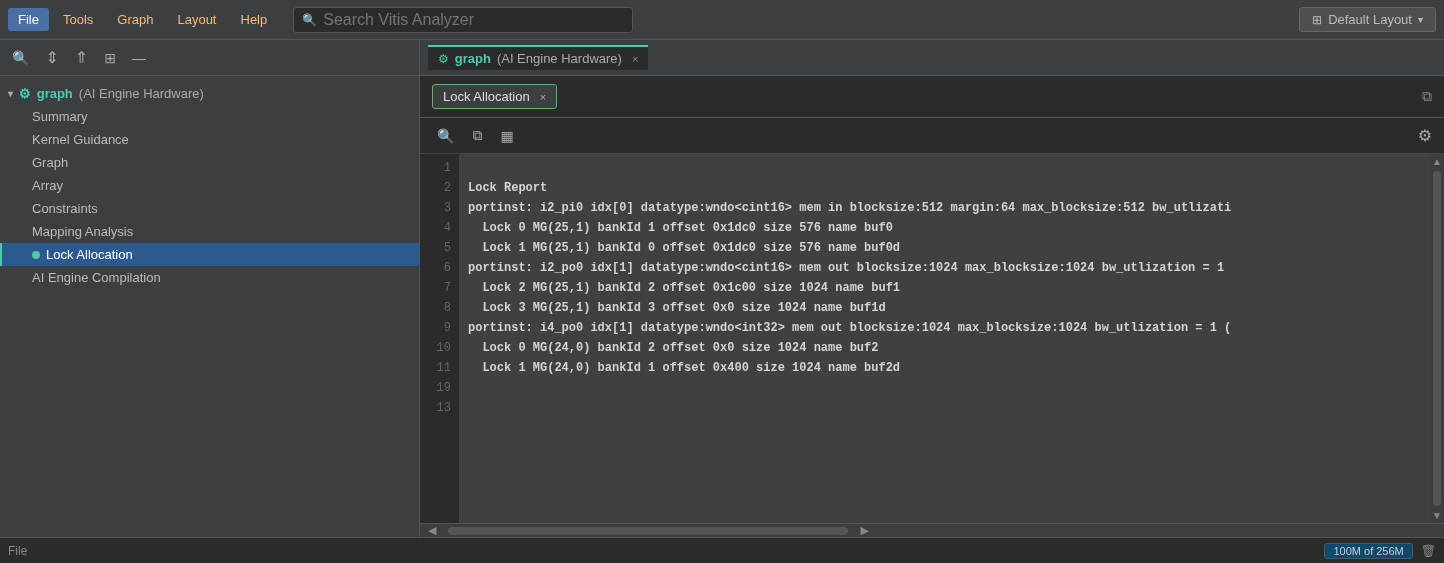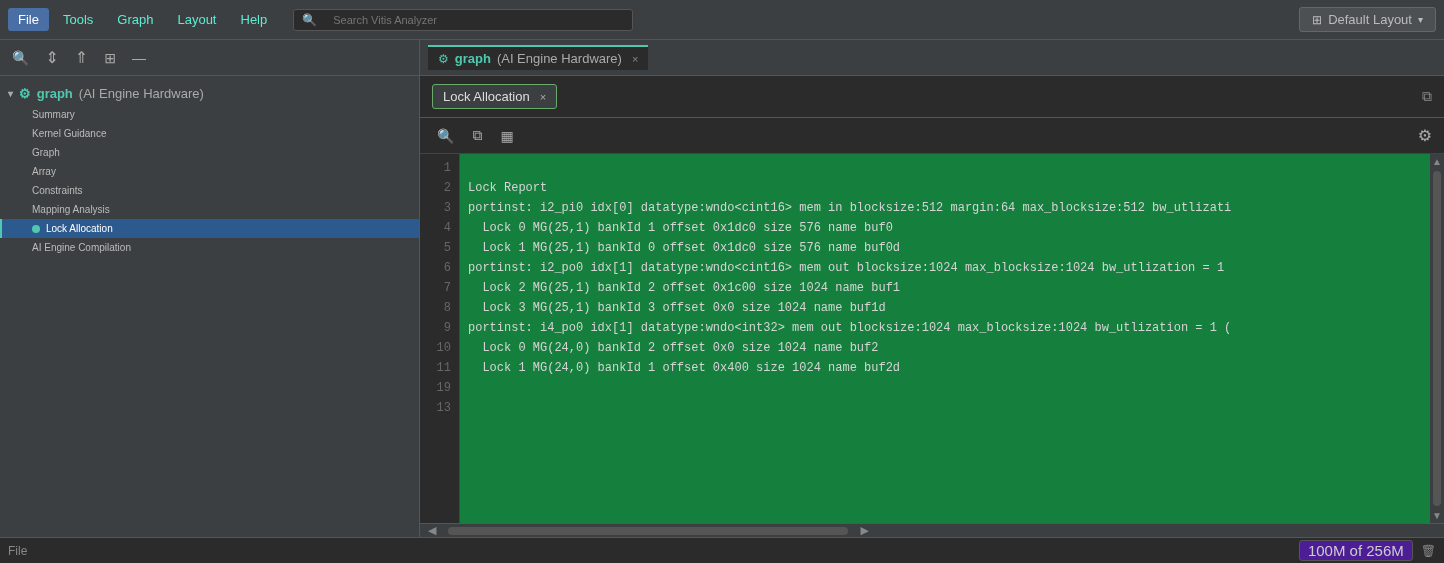--- a/index.html
+++ b/index.html
@@ -1,36 +1,36 @@
 <!DOCTYPE html>
 <html><head>
   <meta charset="utf-8">
   <style>
     * { box-sizing: border-box; margin: 0; padding: 0; }
     body { font-family: 'Segoe UI', Arial, sans-serif; font-size: 13px; background: #2b2b2b; color: #ccc; height: 563px; overflow: hidden; display: flex; flex-direction: column; }
 
     
     .menubar { display: flex; align-items: center; background: #3c3f41; height: 40px; padding: 0 8px; gap: 4px; border-bottom: 1px solid #555; }
-    .menubar-item { padding: 4px 10px; color: #5eead4; cursor: pointer; font-size: 13px; border-radius: 3px; }
+    .menubar-item { padding: 4px 10px; color: #fdba74; cursor: pointer; font-size: 13px; border-radius: 3px; }
     .menubar-item.active { background: #4a6fa5; color: #fff; }
     .search-bar { flex: 1; max-width: 340px; margin: 0 12px; background: #2b2b2b; border: 1px solid #555; border-radius: 3px; padding: 3px 8px; color: #aaa; font-size: 12px; display: flex; align-items: center; gap: 6px; }
-    .search-bar input { background: transparent; border: none; outline: none; color: #0ea5e9; font-size: 11px; width: 100%; margin-left: 10px; }
+    .search-bar input { background: transparent; border: none; outline: none; color: #0ea5e9; font-size: 16px; width: 100%; }
     .layout-btn { margin-left: auto; background: #4c5052; border: 1px solid #666; border-radius: 3px; padding: 4px 12px; color: #bbb; cursor: pointer; display: flex; align-items: center; gap: 6px; font-size: 13px; }
 
     
     .main-content { display: flex; flex: 1; overflow: hidden; }
 
     
     .sidebar { width: 420px; background: #3c3f41; border-right: 1px solid #555; display: flex; flex-direction: column; }
     .sidebar-toolbar { display: flex; align-items: center; padding: 6px 8px; gap: 8px; border-bottom: 1px solid #555; }
     .sidebar-toolbar-btn { color: #aaa; cursor: pointer; padding: 2px 4px; font-size: 14px; }
     .tree-root { padding: 6px 0; overflow-y: auto; flex: 1; }
     .tree-group-label { display: flex; align-items: center; gap: 6px; padding: 4px 8px; color: #4ec9b0; font-weight: bold; cursor: pointer; font-size: 13px; }
     .tree-group-label .chevron { color: #aaa; font-size: 10px; }
-    .tree-item { padding: 4px 8px 4px 32px; color: #bbb; cursor: pointer; font-size: 10px; }
+    .tree-item { padding: 4px 8px 4px 32px; color: #bbb; cursor: pointer; font-size: 13px; }
     .tree-item.active { background: #2d5a8e; color: #fff; border-left: 2px solid #4ec9b0; padding-left: 30px; display: flex; align-items: center; gap: 6px; }
     .tree-item.active .dot { width: 8px; height: 8px; background: #4ec9b0; border-radius: 50%; flex-shrink: 0; }
 
     
     .editor-area { flex: 1; display: flex; flex-direction: column; background: #2b2b2b; overflow: hidden; }
     .editor-tab-bar { display: flex; align-items: center; background: #3c3f41; border-bottom: 1px solid #555; padding: 0 8px; height: 36px; gap: 4px; }
     .editor-tab { display: flex; align-items: center; gap: 6px; padding: 4px 10px; background: #2b2b2b; border-top: 2px solid transparent; color: #aaa; font-size: 13px; cursor: pointer; }
     .editor-tab.active { background: #2b2b2b; border-top: 2px solid #4ec9b0; color: #fff; }
     .editor-tab .tab-gear { color: #4ec9b0; font-size: 12px; }
     .editor-tab .close-btn { color: #888; margin-left: 4px; font-size: 11px; cursor: pointer; }
@@ -42,29 +42,29 @@
     .lock-tab-close { color: #aaa; cursor: pointer; font-size: 11px; margin-left: 4px; }
     .external-link-btn { margin-left: auto; color: #888; cursor: pointer; font-size: 14px; }
     .lock-toolbar { display: flex; align-items: center; padding: 6px 12px; gap: 8px; border-bottom: 1px solid #444; }
     .lock-toolbar-btn { color: #aaa; cursor: pointer; padding: 2px 4px; font-size: 14px; border: 1px solid transparent; border-radius: 2px; }
     .lock-toolbar-settings { margin-left: auto; color: #aaa; cursor: pointer; font-size: 16px; }
 
     
     .code-viewer { flex: 1; overflow: hidden; display: flex; flex-direction: column; }
     .code-content { flex: 1; overflow: hidden; display: flex; position: relative; }
     .line-numbers { width: 40px; background: #2b2b2b; color: #666; font-family: 'Consolas', 'Courier New', monospace; font-size: 12px; line-height: 20px; padding: 4px 0; text-align: right; padding-right: 8px; border-right: 1px solid #444; flex-shrink: 0; overflow: hidden; user-select: none; }
-    .code-lines { flex: 1; overflow: auto; font-family: 'Consolas', 'Courier New', monospace; font-size: 12px; line-height: 20px; padding: 4px 8px; color: #d4d4d4; white-space: pre; background: #15803d; }
+    .code-lines { flex: 1; overflow: auto; font-family: 'Consolas', 'Courier New', monospace; font-size: 12px; line-height: 20px; padding: 4px 8px; color: #d4d4d4; white-space: pre; background: #404040; font-weight: bold; }
     .code-lines .line-1 { color: #888; }
     .scrollbar-x { height: 14px; background: #3c3f41; border-top: 1px solid #555; display: flex; align-items: center; padding: 0 4px; }
     .scroll-arrow { color: #888; font-size: 11px; cursor: pointer; padding: 1px 4px; }
 
     
     .statusbar { display: flex; align-items: center; background: #2b2b2b; border-top: 1px solid #555; height: 26px; padding: 0 8px; font-size: 12px; color: #888; }
     .statusbar-right { margin-left: auto; display: flex; align-items: center; gap: 8px; }
-    .memory-badge { background: #4c1d95; border: 1px solid #555; border-radius: 3px; padding: 1px 8px; color: #ccc; font-size: 15px; }
+    .memory-badge { background: #0c4a6e; border: 1px solid #555; border-radius: 3px; padding: 1px 8px; color: #ccc; font-size: 11px; }
     .trash-icon { color: #888; cursor: pointer; }
 
     .scrollbar-thumb { width: 400px; height: 8px; background: #555; border-radius: 4px; margin: 0 8px; }
   </style>
 </head>
 <body>
 
 <div class="menubar">
   <span class="menubar-item active">File</span>
   <span class="menubar-item">Tools</span>

